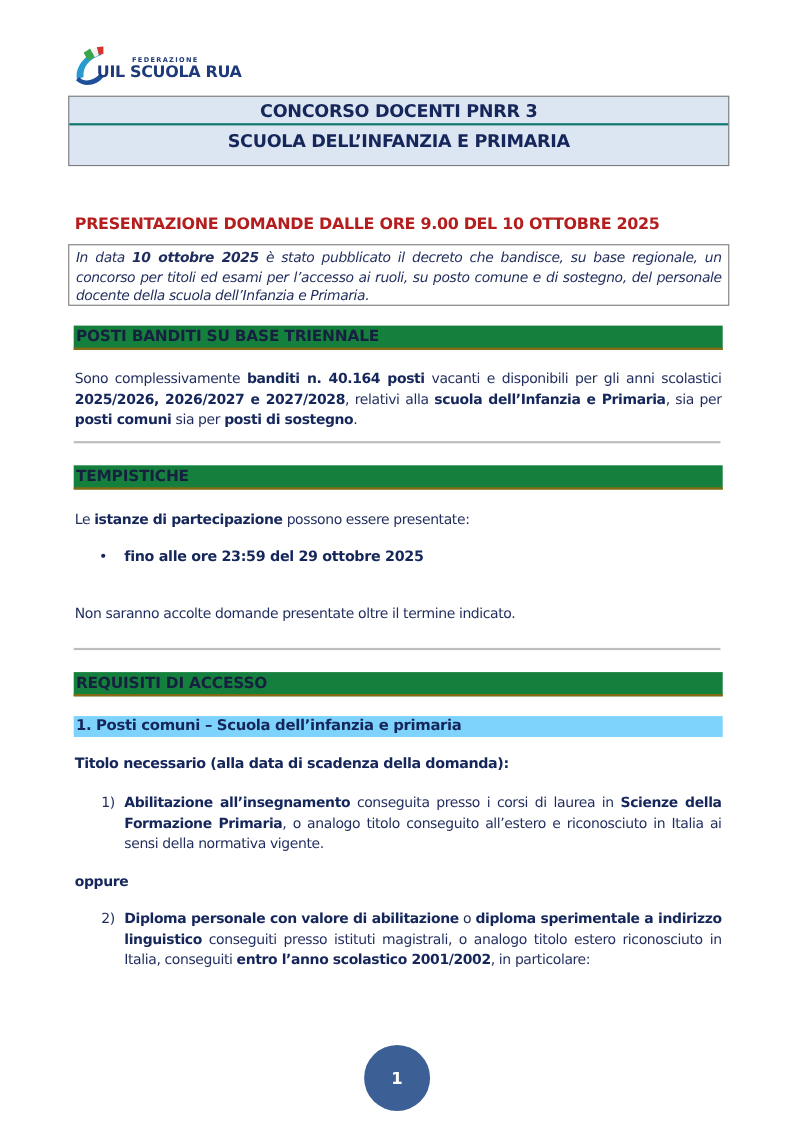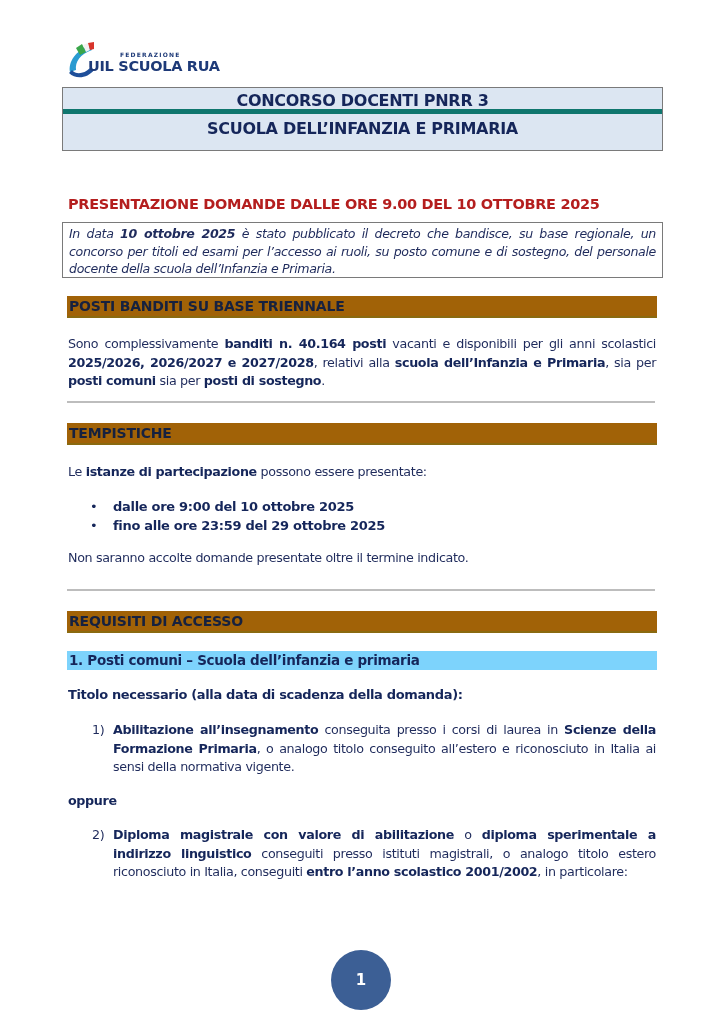--- a/index.html
+++ b/index.html
@@ -5,32 +5,32 @@
   * { box-sizing: border-box; margin: 0; padding: 0; }
   html, body { width: 724px; height: 1024px; background: #ffffff; overflow: hidden; }
   body { position: relative; font-family: "DejaVu Sans", sans-serif; color: #1f2b5c; }
 
   .logo { position: absolute; left: 66px; top: 42px; width: 145px; height: 38px; }
   .logo svg { position: absolute; left: 0; top: 0; }
   .logo .fed { position: absolute; left: 54px; top: 9px; font-size: 6px; font-weight: bold; letter-spacing: 1.2px; color: #1e3a78; }
   .logo .name { position: absolute; left: 22px; top: 16px; font-size: 14.5px; font-weight: bold; color: #1e3a78; letter-spacing: -0.3px; white-space: nowrap; }
 
   .title-table { position: absolute; left: 62px; top: 87px; width: 601px; border: 1px solid #7a7a7a; background: #dce6f2; }
-  .title-row { text-align: center; font-weight: bold; color: #15265a; font-size: 16px; border-bottom: 5px solid #0f766e; letter-spacing: -0.3px; }
+  .title-row { text-align: center; font-weight: bold; color: #15265a; font-size: 16px; border-bottom: 2px solid #0f766e; letter-spacing: -0.3px; }
   .title-row:last-child { border-bottom: none; }
   .r1 { height: 26px; line-height: 26px; }
   .r2 { height: 36px; line-height: 30px; }
   .r3 { height: 27px; line-height: 27px; }
 
   .red-line { position: absolute; left: 68px; top: 196px; font-size: 14.5px; font-weight: bold; color: #b41e1e; letter-spacing: -0.3px; white-space: nowrap; }
 
   .intro { position: absolute; left: 62px; top: 222px; width: 601px; height: 56px; border: 1px solid #7a7a7a; padding: 2px 6px; font-size: 12.6px; font-style: italic; line-height: 17.5px; color: #1f2b5c; text-align: justify; letter-spacing: -0.35px; }
   .intro b { font-weight: bold; }
 
-  .section-bar { position: absolute; left: 67px; width: 590px; height: 22px; background: #a16207; border-bottom: 2px solid #8a6a10; font-size: 14px; font-weight: bold; color: #16213f; padding-left: 2px; line-height: 21px; letter-spacing: -0.2px; }
+  .section-bar { position: absolute; left: 67px; width: 590px; height: 22px; background: #15803d; border-bottom: 2px solid #8a6a10; font-size: 14px; font-weight: bold; color: #16213f; padding-left: 2px; line-height: 21px; letter-spacing: -0.2px; }
 
   .para { position: absolute; left: 68px; width: 588px; font-size: 12.7px; line-height: 18.5px; color: #1f2b5c; letter-spacing: -0.35px; text-align: justify; }
   .para b { font-weight: bold; color: #15265a; }
 
   .hr { position: absolute; left: 67px; width: 588px; height: 2px; background: #bdbdbd; }
 
   .bullets { position: absolute; left: 90px; width: 560px; font-size: 13px; font-weight: bold; color: #15265a; line-height: 19px; letter-spacing: -0.3px; }
   .bullets li { list-style: none; position: relative; padding-left: 23px; }
   .bullets li::before { content: "•"; position: absolute; left: 0; top: 0; font-weight: normal; }
 
@@ -66,29 +66,28 @@
 
 <div class="intro"><span>In data </span><b>10 ottobre 2025</b><span> è stato pubblicato il decreto che bandisce, su base regionale, un concorso per titoli ed esami per l’accesso ai ruoli, su posto comune e di sostegno, del personale docente della scuola dell’Infanzia e Primaria.</span></div>
 
 <div class="section-bar" style="top:296px;">POSTI BANDITI SU BASE TRIENNALE</div>
 <div class="para" style="top:335px;"><span>Sono complessivamente </span><b>banditi n. 40.164 posti</b><span> vacanti e disponibili per gli anni scolastici </span><b>2025/2026, 2026/2027 e 2027/2028</b><span>, relativi alla </span><b>scuola dell’Infanzia e Primaria</b><span>, sia per </span><b>posti comuni</b><span> sia per </span><b>posti di sostegno</b><span>.</span></div>
 <div class="hr" style="top:401px;"></div>
 
 <div class="section-bar" style="top:423px;">TEMPISTICHE</div>
 <div class="para" style="top:463px;"><span>Le </span><b>istanze di partecipazione</b><span> possono essere presentate:</span></div>
 <ul class="bullets" style="top:497px;">
-  <li>dalle ore 9:00 del 10 ottobre 2025</li>
   <li>fino alle ore 23:59 del 29 ottobre 2025</li>
 </ul>
 <div class="para" style="top:549px;">Non saranno accolte domande presentate oltre il termine indicato.</div>
 <div class="hr" style="top:589px;"></div>
 
 <div class="section-bar" style="top:611px;">REQUISITI DI ACCESSO</div>
 <div class="subsection">1. Posti comuni – Scuola dell’infanzia e primaria</div>
 <div class="para" style="top:686px; font-weight:bold; color:#15265a; font-size:13px;">Titolo necessario (alla data di scadenza della domanda):</div>
 
 <div class="numbered" style="top:721px;"><span class="num">1)</span><b>Abilitazione all’insegnamento</b><span> conseguita presso i corsi di laurea in </span><b>Scienze della Formazione Primaria</b><span>, o analogo titolo conseguito all’estero e riconosciuto in Italia ai sensi della normativa vigente.</span></div>
 
 <div class="para" style="top:792px; font-weight:bold; color:#15265a;">oppure</div>
 
-<div class="numbered" style="top:826px;"><span class="num">2)</span><b>Diploma magistrale con valore di abilitazione</b><span> o </span><b>diploma sperimentale a indirizzo linguistico</b><span> conseguiti presso istituti magistrali, o analogo titolo estero riconosciuto in Italia, conseguiti </span><b>entro l’anno scolastico 2001/2002</b><span>, in particolare:</span></div>
+<div class="numbered" style="top:826px;"><span class="num">2)</span><b>Diploma personale con valore di abilitazione</b><span> o </span><b>diploma sperimentale a indirizzo linguistico</b><span> conseguiti presso istituti magistrali, o analogo titolo estero riconosciuto in Italia, conseguiti </span><b>entro l’anno scolastico 2001/2002</b><span>, in particolare:</span></div>
 
 <div class="page-num">1</div>
 
 </body></html>

